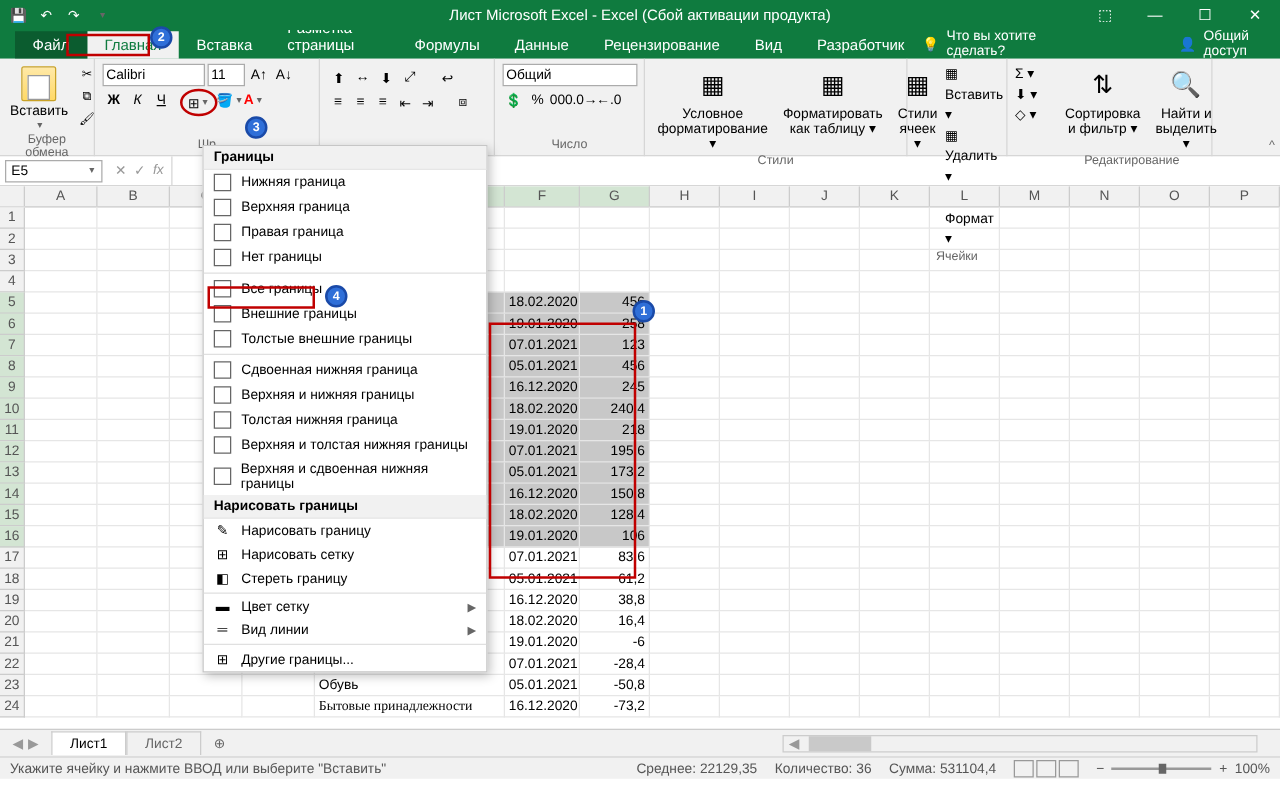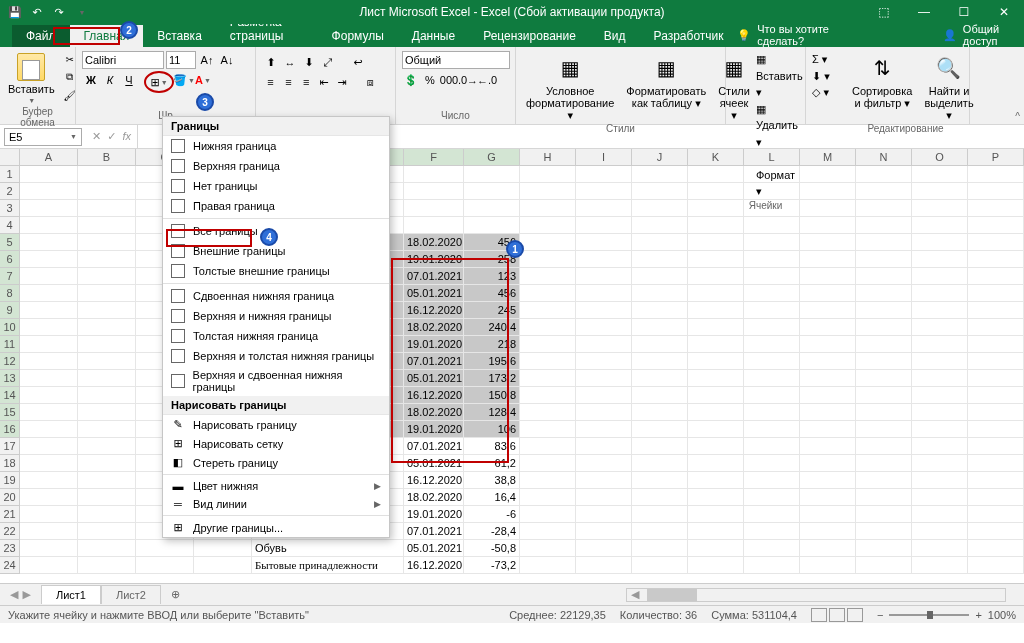--- a/index.html
+++ b/index.html
@@ -752,25 +752,25 @@
       <div class="dd-item">
         <span class="dd-icn"></span>
         <span>Нижняя граница</span>
       </div>
       <div class="dd-item">
         <span class="dd-icn"></span>
         <span>Верхняя граница</span>
       </div>
       <div class="dd-item">
         <span class="dd-icn"></span>
+        <span>Правая граница</span>
+      </div>
+      <div class="dd-item">
+        <span class="dd-icn"></span>
         <span>Нет границы</span>
-      </div>
-      <div class="dd-item">
-        <span class="dd-icn"></span>
-        <span>Правая граница</span>
       </div>
       <div class="dd-sep"></div>
       <div class="dd-item">
         <span class="dd-icn"></span>
         <span>Все границы</span>
       </div>
       <div class="dd-item">
         <span class="dd-icn"></span>
         <span>Внешние границы</span>
       </div>
@@ -810,21 +810,21 @@
         <span style="width:14px;text-align:center">⊞</span>
         <span>Нарисовать сетку</span>
       </div>
       <div class="dd-item">
         <span style="width:14px;text-align:center">◧</span>
         <span>Стереть границу</span>
       </div>
       <div class="dd-sep"></div>
       <div class="dd-item">
         <span style="width:14px;text-align:center">▬</span>
-        <span>Цвет нижняя</span>
+        <span>Цвет сетку</span>
         <span class="dd-arrow">▶</span>
       </div>
       <div class="dd-item">
         <span style="width:14px;text-align:center">═</span>
         <span>Вид линии</span>
         <span class="dd-arrow">▶</span>
       </div>
       <div class="dd-sep"></div>
       <div class="dd-item">
         <span style="width:14px;text-align:center">⊞</span>

